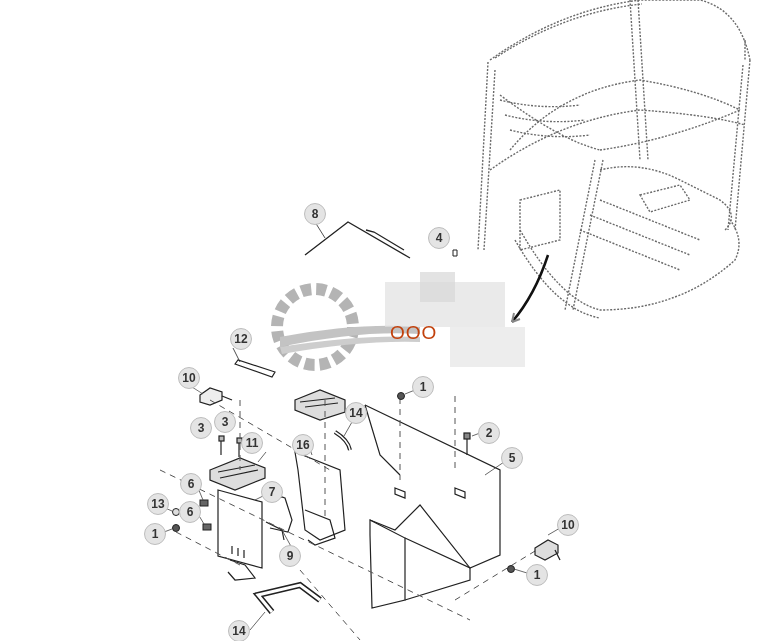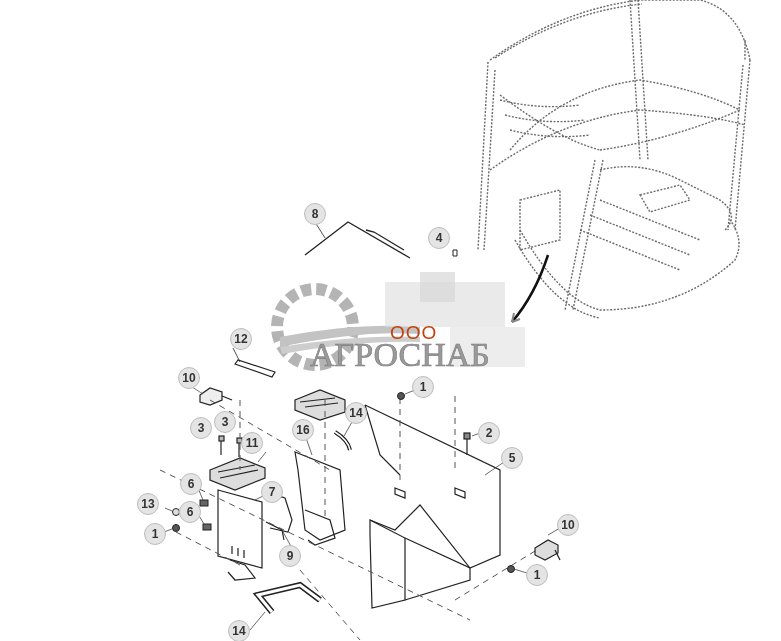--- a/index.html
+++ b/index.html
@@ -175,36 +175,35 @@
     <g fill="#a0a0a0" opacity="0.75">
       <circle cx="45" cy="55" r="38" fill="none" stroke="#9c9c9c" stroke-width="12" stroke-dasharray="10 5"></circle>
       <path d="M10 65 Q90 50 150 55 L150 62 Q90 58 10 75 Z" fill="#b0b0b0"></path>
       <path d="M10 75 Q90 62 150 65 L150 70 Q90 68 12 82 Z" fill="#bdbdbd"></path>
       <rect x="115" y="10" width="120" height="45" fill="#d6d6d6" opacity="0.7"></rect>
       <rect x="150" y="0" width="35" height="30" fill="#c9c9c9" opacity="0.7"></rect>
       <rect x="180" y="55" width="75" height="40" fill="#d8d8d8" opacity="0.6"></rect>
     </g>
   </svg>
   <div class="wm-ooo">ООО</div>
-  <div class="wm-name">АГРОСНАБ</div>
 
   <div class="callout" style="left:315px;top:214px">8</div>
   <div class="callout" style="left:439px;top:238px">4</div>
   <div class="callout" style="left:241px;top:339px">12</div>
   <div class="callout" style="left:189px;top:378px">10</div>
   <div class="callout" style="left:423px;top:387px">1</div>
   <div class="callout" style="left:356px;top:413px">14</div>
-  <div class="callout" style="left:303px;top:430px">16</div>
+  <div class="callout" style="left:303px;top:445px">16</div>
   <div class="callout" style="left:201px;top:428px">3</div>
   <div class="callout" style="left:225px;top:422px">3</div>
   <div class="callout" style="left:489px;top:433px">2</div>
   <div class="callout" style="left:252px;top:443px">11</div>
   <div class="callout" style="left:512px;top:458px">5</div>
   <div class="callout" style="left:191px;top:484px">6</div>
   <div class="callout" style="left:272px;top:492px">7</div>
-  <div class="callout" style="left:148px;top:504px">13</div>
+  <div class="callout" style="left:158px;top:504px">13</div>
   <div class="callout" style="left:190px;top:512px">6</div>
   <div class="callout" style="left:155px;top:534px">1</div>
   <div class="callout" style="left:568px;top:525px">10</div>
   <div class="callout" style="left:290px;top:556px">9</div>
   <div class="callout" style="left:537px;top:575px">1</div>
   <div class="callout" style="left:239px;top:631px">14</div>
 </div>
 
 </body></html>

